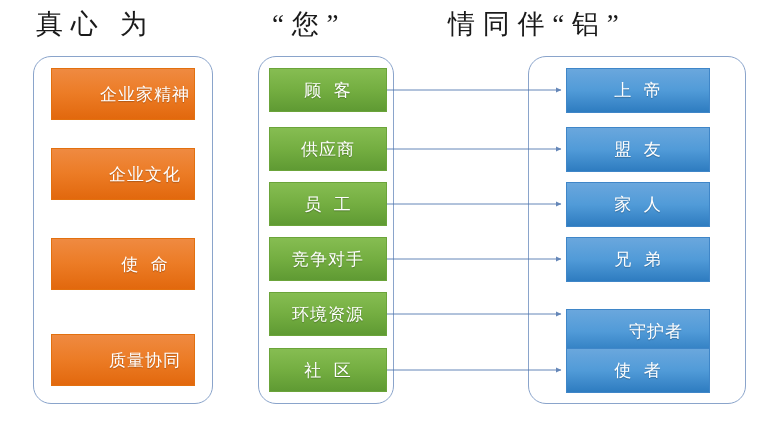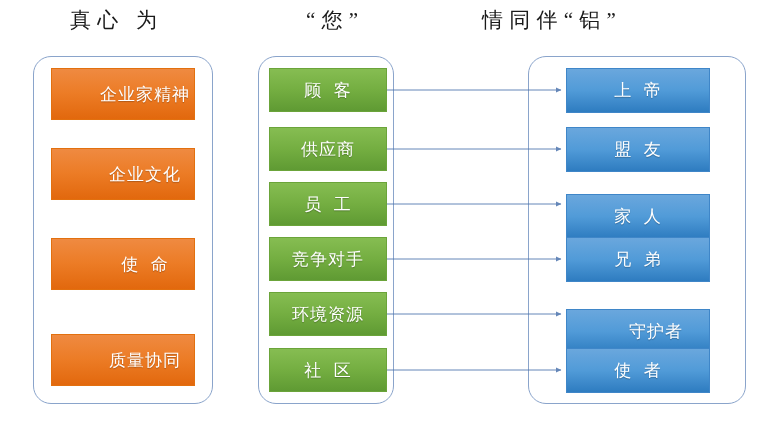--- a/index.html
+++ b/index.html
@@ -18,24 +18,23 @@
   
   #title-row {
     position: absolute;
     left: 0;
     top: 0;
     width: 652px;
     height: 50px;
     display: flex;
     align-items: center;
     font-family: "Liberation Serif", "DejaVu Serif", serif;
-    font-size: 21px;
+    font-size: 27px;
     color: #1a1a1a;
     letter-spacing: 0.5px;
-    margin-left: 34px;
   }
   .title-seg {
     white-space: pre;
     font-family: "Liberation Serif", "DejaVu Serif", serif;
   }
   #title-seg-1 { position: absolute; left: 36px;  top: 6px; }
   #title-seg-2 { position: absolute; left: 272px; top: 6px; }
   #title-seg-3 { position: absolute; left: 448px; top: 6px; }
 
   
@@ -132,17 +131,17 @@
     <div class="chip green col-mid" style="top: 68px;"><span>顾  客</span></div>
     <div class="chip green col-mid" style="top: 127px;"><span>供应商</span></div>
     <div class="chip green col-mid" style="top: 182px;"><span>员  工</span></div>
     <div class="chip green col-mid" style="top: 237px;"><span>竞争对手</span></div>
     <div class="chip green col-mid" style="top: 292px;"><span>环境资源</span></div>
     <div class="chip green col-mid" style="top: 348px;"><span>社  区</span></div>
   </div>
 <div id="col-right-wrap">
     <div class="chip blue col-right" style="top: 68px;"><span>上  帝</span></div>
     <div class="chip blue col-right" style="top: 127px;"><span>盟  友</span></div>
-    <div class="chip blue col-right" style="top: 182px; margin-top: 12px;"><span>家  人</span></div>
+    <div class="chip blue col-right" style="top: 182px;"><span>家  人</span></div>
     <div class="chip blue col-right" style="top: 237px;"><span>兄  弟</span></div>
     <div class="chip blue col-right" style="top: 309px; padding-left: 36px;"><span>守护者</span></div>
     <div class="chip blue col-right" style="top: 348px;"><span>使  者</span></div>
   </div>
 
 </body></html>

